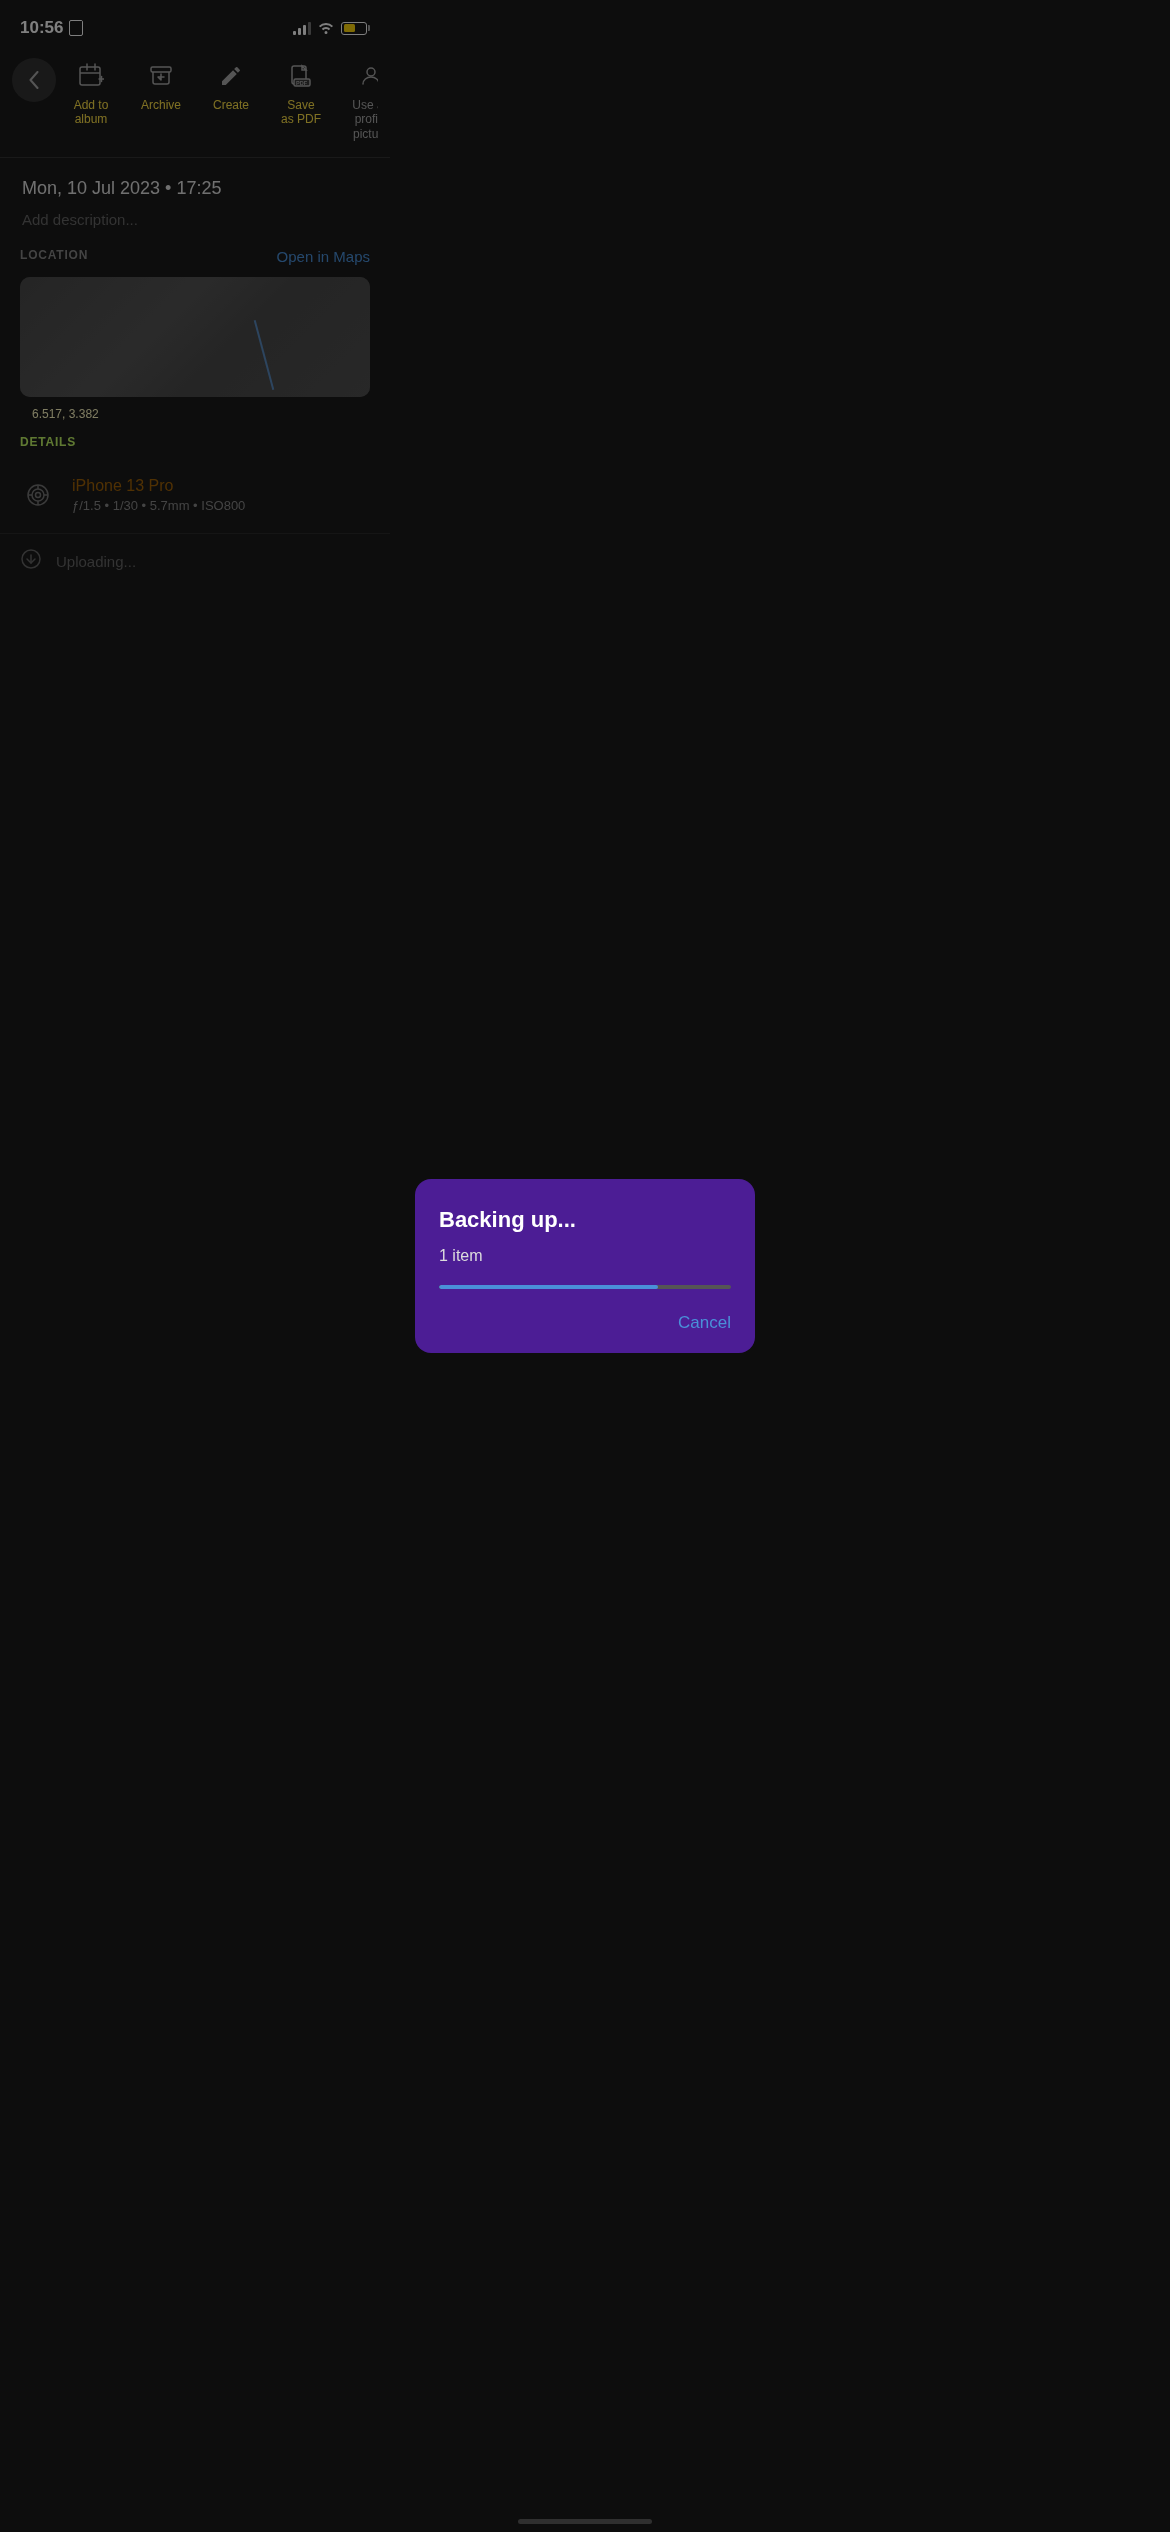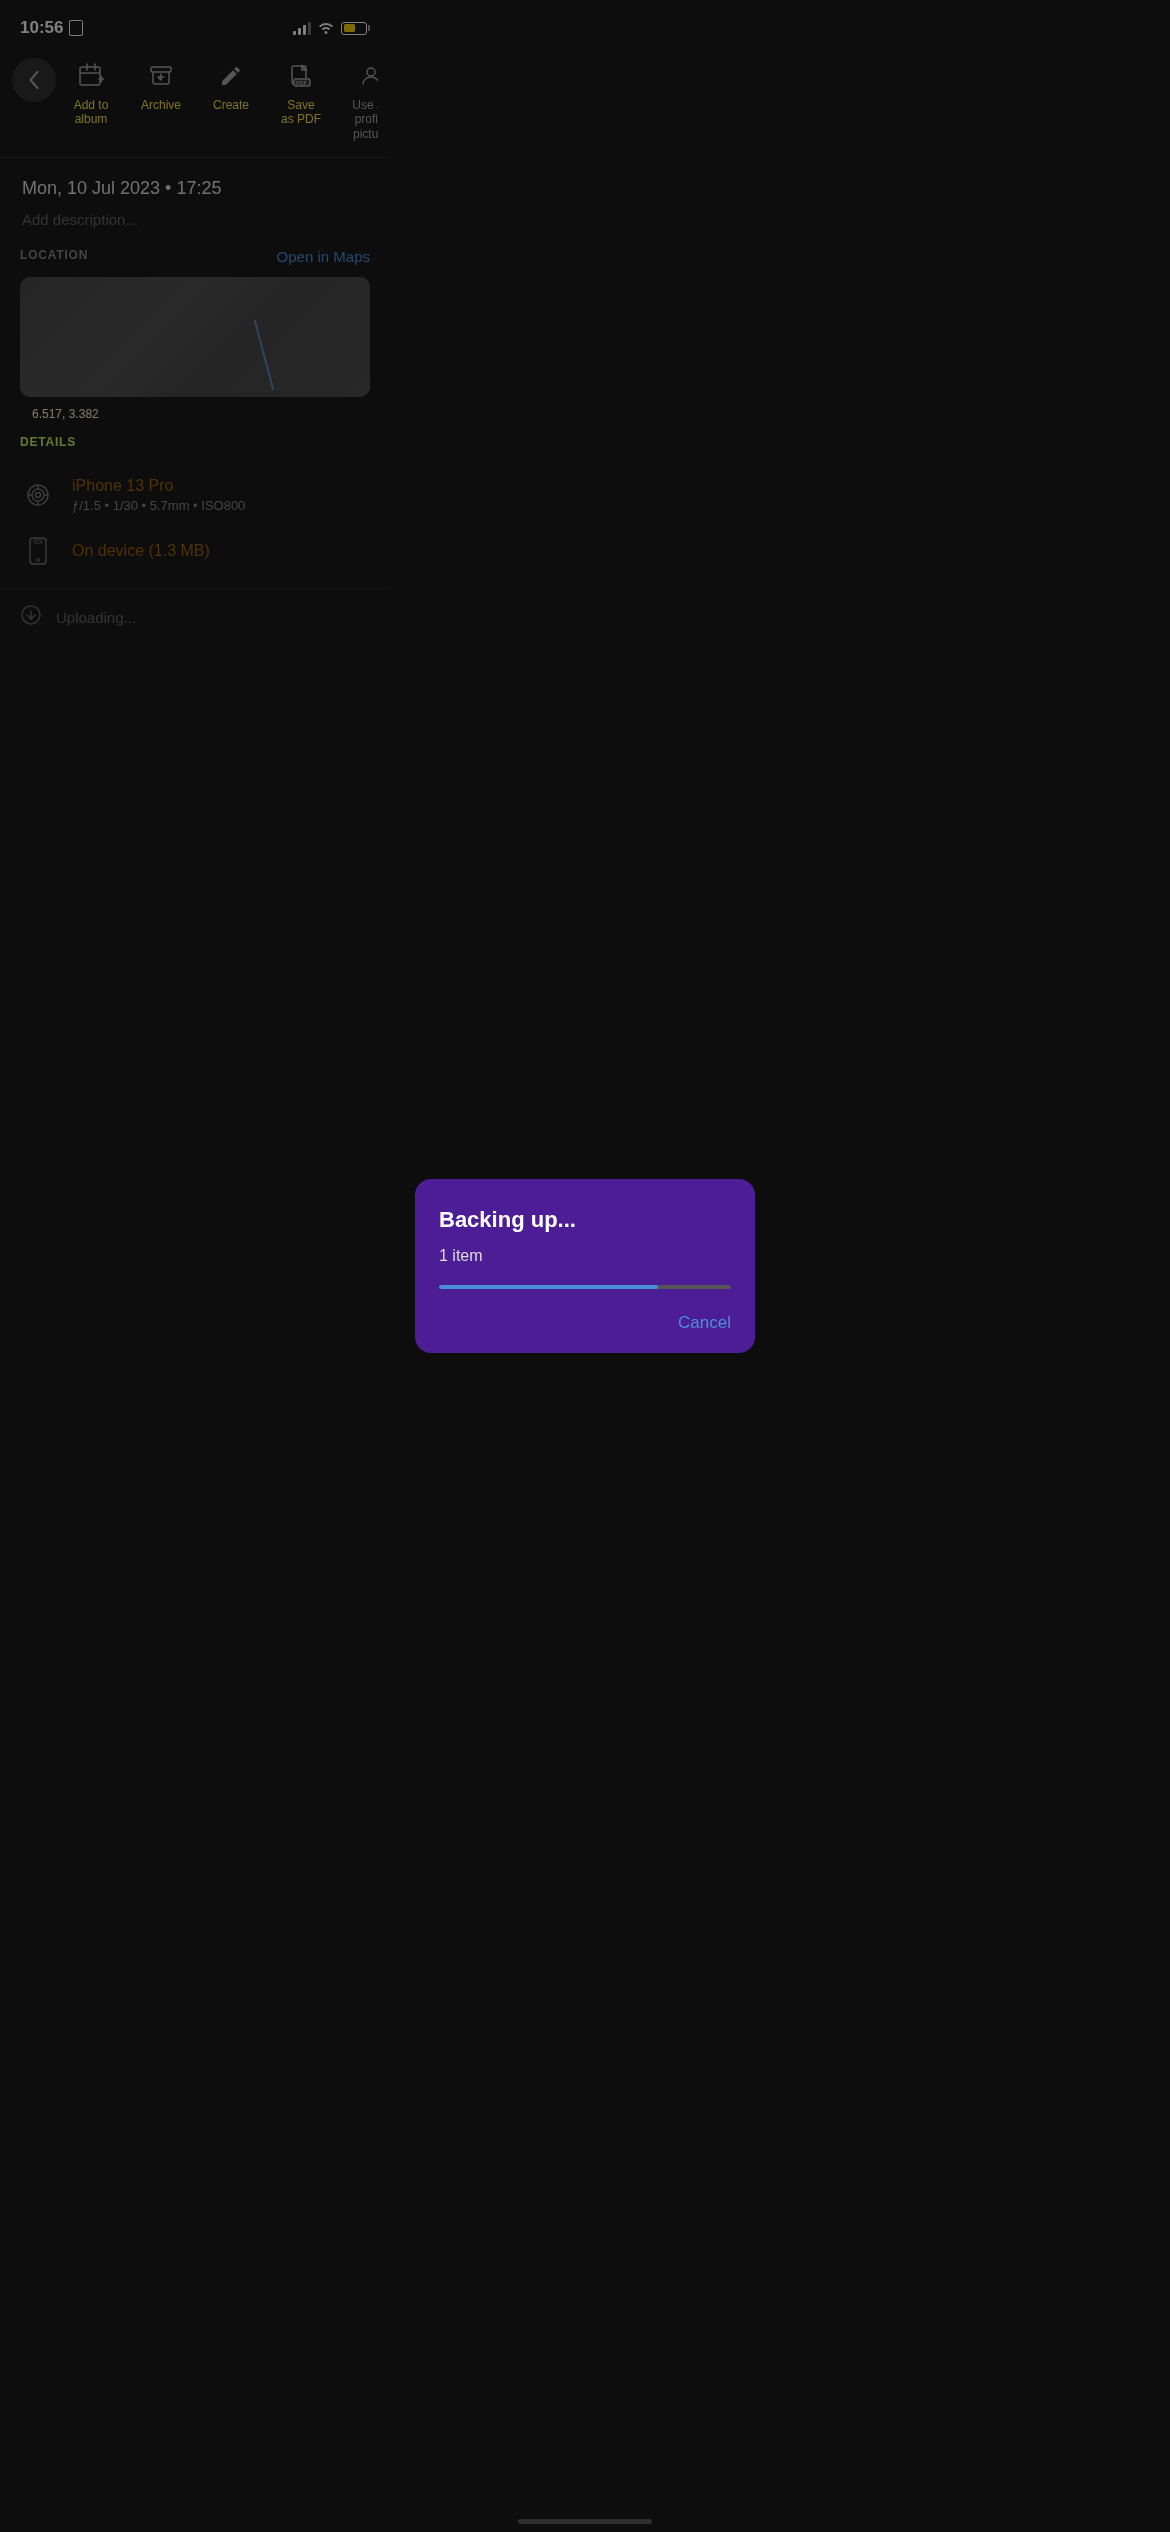--- a/index.html
+++ b/index.html
@@ -498,32 +498,20 @@
         <line x1="20" y1="14" x2="24" y2="14" stroke="#777" stroke-width="1.5"></line>
       </svg>
     </div>
     <div class="detail-text">
       <span class="detail-title">iPhone 13 Pro</span>
       <span class="detail-subtitle">ƒ/1.5  •  1/30  •  5.7mm  •  ISO800</span>
     </div>
   </div>
 
 
-  <div class="detail-row">
-    <div class="detail-icon">
-      <svg width="24" height="28" viewBox="0 0 24 28" fill="none">
-        <rect x="4" y="1" width="16" height="26" rx="3" stroke="#777" stroke-width="1.5"></rect>
-        <rect x="8" y="3" width="8" height="3" rx="1" stroke="#777" stroke-width="1"></rect>
-        <circle cx="12" cy="23" r="1.5" stroke="#777" stroke-width="1"></circle>
-      </svg>
-    </div>
-    <div class="detail-text">
-      <span class="detail-title">On device (1.3 MB)</span>
-    </div>
-  </div>
 </div>
 
 <div class="upload-status">
   <span class="upload-icon">
     <svg width="22" height="22" viewBox="0 0 22 22" fill="none">
       <path d="M11 2a9 9 0 100 18A9 9 0 0011 2z" stroke="#666" stroke-width="1.5" fill="none"></path>
       <path d="M7 11l4 4 4-4" stroke="#666" stroke-width="1.5" fill="none" stroke-linecap="round" stroke-linejoin="round"></path>
       <line x1="11" y1="7" x2="11" y2="15" stroke="#666" stroke-width="1.5" stroke-linecap="round"></line>
     </svg>
   </span>

